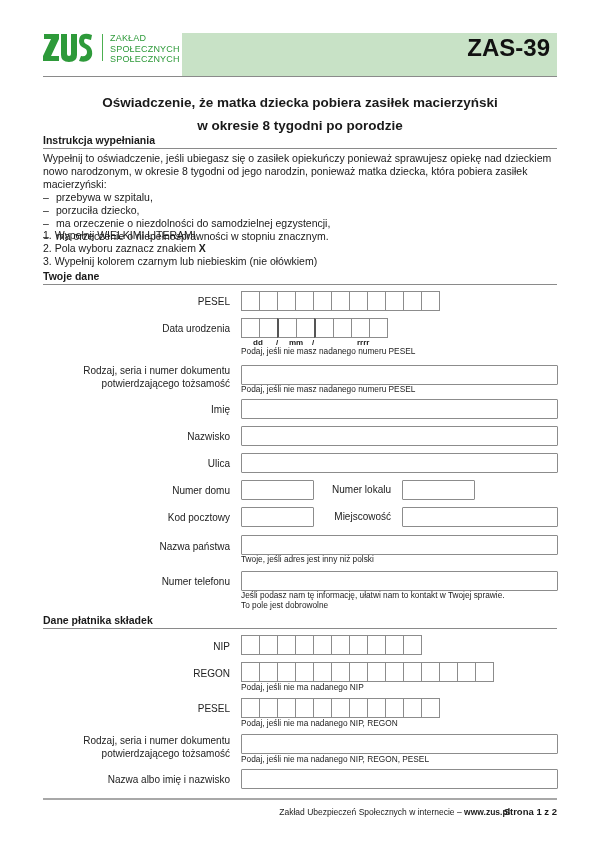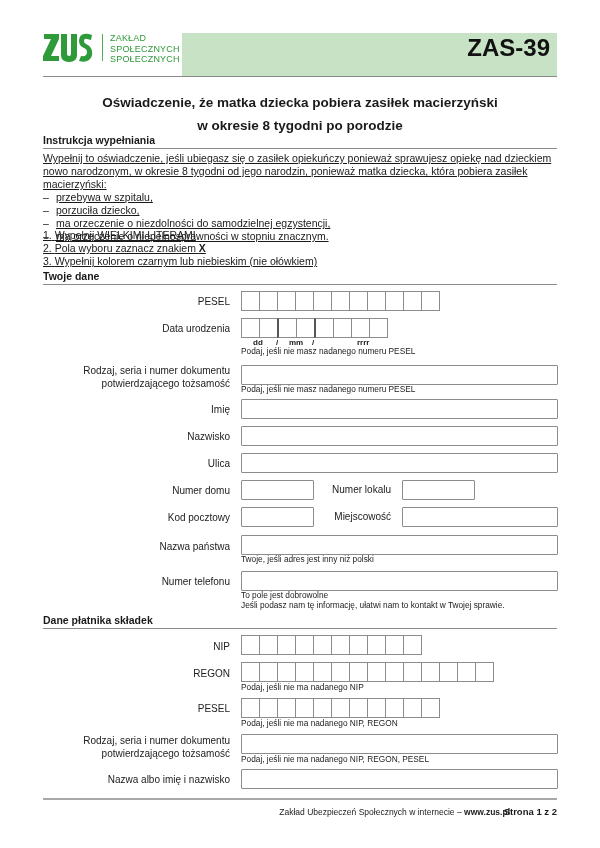--- a/index.html
+++ b/index.html
@@ -12,21 +12,21 @@
   .logo-zus { left: 43px; top: 31px; width: 50px; height: 32px; }
   .logo-divider { left: 102px; top: 34px; width: 1px; height: 27px; background: #4caf50; }
   .logo-text { left: 110px; top: 33px; font-size: 9px; line-height: 10.5px; color: #2e9a3a; letter-spacing: 0.2px; }
   .header-band { left: 182px; top: 33px; width: 375px; height: 43px; background: #c8e2c6; }
   .form-code { right: 50px; top: 33px; font-size: 24px; font-weight: bold; line-height: 30px; color: #111; }
   .header-rule { left: 43px; top: 76px; width: 514px; height: 1px; background: #8a8a8a; }
   
   .title { left: 0; width: 600px; text-align: center; font-weight: bold; font-size: 13.5px; line-height: 23px; top: 91px; }
   
   .section { left: 43px; width: 514px; font-size: 10.5px; font-weight: bold; border-bottom: 1.5px solid #8a8a8a; padding-bottom: 2px; }
-  .para { left: 43px; width: 520px; font-size: 10.5px; line-height: 13px; text-decoration: underline; }
+  .para { left: 43px; width: 520px; font-size: 10.5px; line-height: 13px; }
   .para p { margin: 0; }
   .dash-list { margin: 0; padding: 0; list-style: none; }
   .dash-list li::before { content: "–"; display: inline-block; width: 13px; }
   
   .label { width: 187px; left: 43px; text-align: right; font-size: 10px; line-height: 13px; color: #222; }
   .cells { display: flex; }
   .cell { width: 17px; height: 18px; border: 1px solid #8c8c8c; margin-left: -1px; background: #fff; }
   .cell:first-child { margin-left: 0; }
   .cell.sep { border-left: 2px solid #555; }
   .box { border: 1px solid #8c8c8c; background: #fff; height: 18px; border-radius: 1px; }
@@ -139,22 +139,22 @@
 <div class="abs" style="left:318px; width:73px; text-align:right; top:511px; font-size:10px;">Miejscowość</div>
 <div class="abs box" style="left:402px; top:507px; width:154px;"></div>
 
 <div class="abs label" style="top:540px;">Nazwa państwa</div>
 <div class="abs box" style="left:241px; top:535px; width:315px;"></div>
 <div class="abs hint" style="left:241px; top:554px;">Twoje, jeśli adres jest inny niż polski</div>
 
 <div class="abs label" style="top:575px;">Numer telefonu</div>
 <div class="abs box" style="left:241px; top:571px; width:315px;"></div>
 <div class="abs hint" style="left:241px; top:590px;">
+  <div>Jeśli podasz nam tę informację, ułatwi nam to kontakt w Twojej sprawie.</div>
   <div>To pole jest dobrowolne</div>
-  <div>Jeśli podasz nam tę informację, ułatwi nam to kontakt w Twojej sprawie.</div>
 </div>
 
 <div class="abs section" style="top:614px;">Dane płatnika składek</div>
 
 <div class="abs label" style="top:640px;">NIP</div>
 <div class="abs cells" style="left:241px; top:635px;" id="nip">
     <div class="cell"></div>
     <div class="cell"></div>
     <div class="cell"></div>
     <div class="cell"></div>

